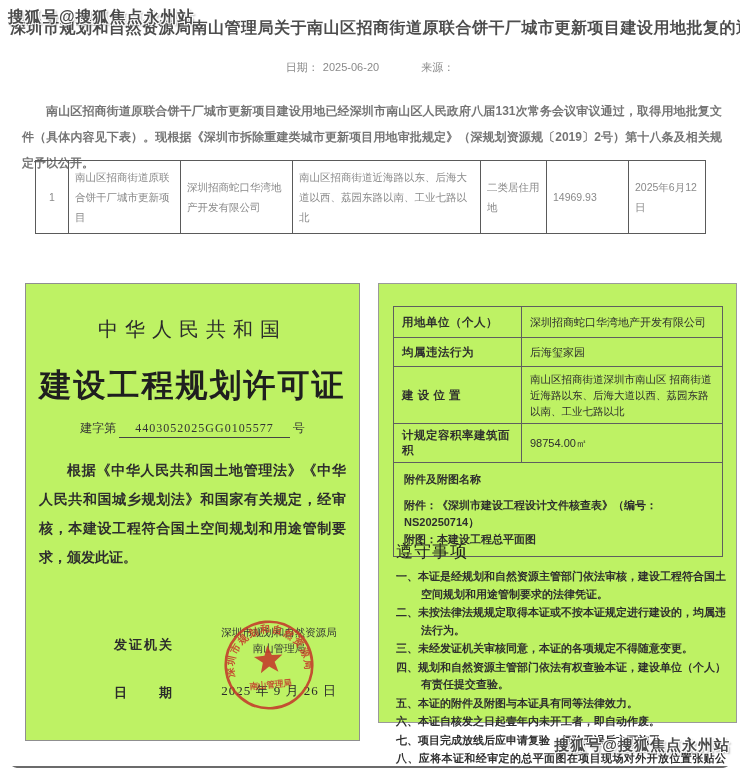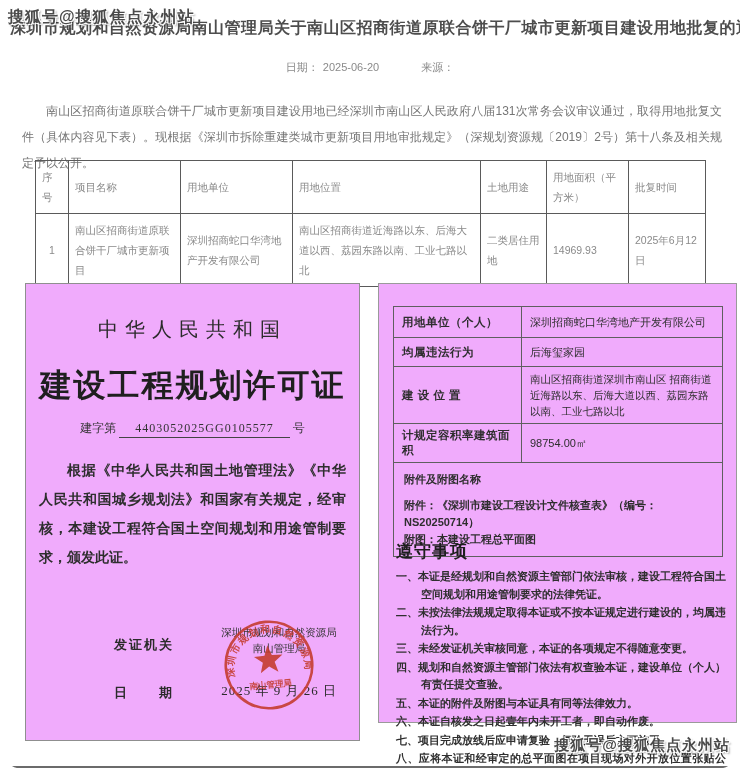--- a/index.html
+++ b/index.html
@@ -31,38 +31,38 @@
   .date-line {
     position: absolute; top: 60px; left: 0; right: 0;
     text-align: center; font-size: 11px; color: #8a8a8a;
   }
   .date-line .lbl { margin-right: 4px; }
   .date-line .src { margin-left: 42px; }
 
   .intro {
     position: absolute; top: 98px; left: 22px; right: 18px;
     font-size: 12px; color: #757575; line-height: 26px;
-    text-indent: 2em; text-align: justify;
+    text-indent: 2em; text-align: justify; font-weight: bold;
   }
 
   table.approval {
     position: absolute; top: 160px; left: 35px;
     width: 670px; border-collapse: collapse; table-layout: fixed;
   }
   table.approval th, table.approval td {
     border: 1px solid #5a5a5a;
     font-size: 10.5px; color: #8a8a8a; font-weight: normal;
     padding: 6px 6px; text-align: left; vertical-align: middle;
     line-height: 20px;
   }
   table.approval th { height: 26px; }
   table.approval td { height: 44px; }
   table.approval .c { text-align: center; }
 
-  .panel { position: absolute; background: #f0abfc; }
+  .panel { position: absolute; background: #bef264; }
   .panel.left {
     left: 25px; top: 283px; width: 335px; height: 458px;
     border: 1px solid #8f8f8f;
   }
   .panel.right {
     left: 378px; top: 283px; width: 359px; height: 440px;
     border: 1px solid #9a9a9a;
   }
 
   .cert-country {
@@ -126,21 +126,21 @@
     width: 128px; font-size: 11.5px; font-weight: bold;
     color: #2e2e2e; letter-spacing: .5px;
   }
   table.details td { font-size: 11px; color: #2e2e2e; line-height: 16px; }
   .attach-cell { padding: 8px 10px !important; }
   .attach-title { font-size: 11px; font-weight: bold; color: #2e2e2e; margin-bottom: 10px; }
   .attach-line { font-size: 11px; font-weight: 600; color: #2e2e2e; line-height: 17px; }
 
   .rules-title {
     position: absolute; left: 17px; top: 256px;
-    font-size: 17px; font-weight: 700; color: #1e1e1e; letter-spacing: 1px;
+    font-size: 17px; font-weight: 400; color: #1e1e1e; letter-spacing: 1px;
   }
   .rules-list { position: absolute; left: 17px; top: 284px; right: 10px; }
   .rule-item {
     font-size: 11px; font-weight: 600; color: #2f2f2f;
     line-height: 17.5px; padding-left: 25px; text-indent: -25px;
     margin-bottom: 1px; text-align: justify;
   }
   .bottom-rule {
     position: absolute; left: 0; right: 0; top: 766px;
     border-top: 2px solid #6b6b6b;
@@ -165,29 +165,20 @@
     <colgroup>
       <col style="width:33px">
         <col style="width:112px">
         <col style="width:112px">
       <col style="width:188px">
         <col style="width:66px">
         <col style="width:82px">
         <col style="width:77px">
     </colgroup>
     <tbody>
-        <tr>
-      <th>序号</th>
-      <th>项目名称</th>
-      <th>用地单位</th>
-      <th>用地位置</th>
-      <th>土地用途</th>
-      <th>用地面积（平方米）</th>
-      <th>批复时间</th>
-    </tr>
     <tr>
       <td class="c">1</td>
       <td>南山区招商街道原联合饼干厂城市更新项目</td>
       <td>深圳招商蛇口华湾地产开发有限公司</td>
       <td>南山区招商街道近海路以东、后海大道以西、荔园东路以南、工业七路以北</td>
       <td>二类居住用地</td>
       <td>14969.93</td>
       <td>2025年6月12日</td>
     </tr>
   </tbody>

